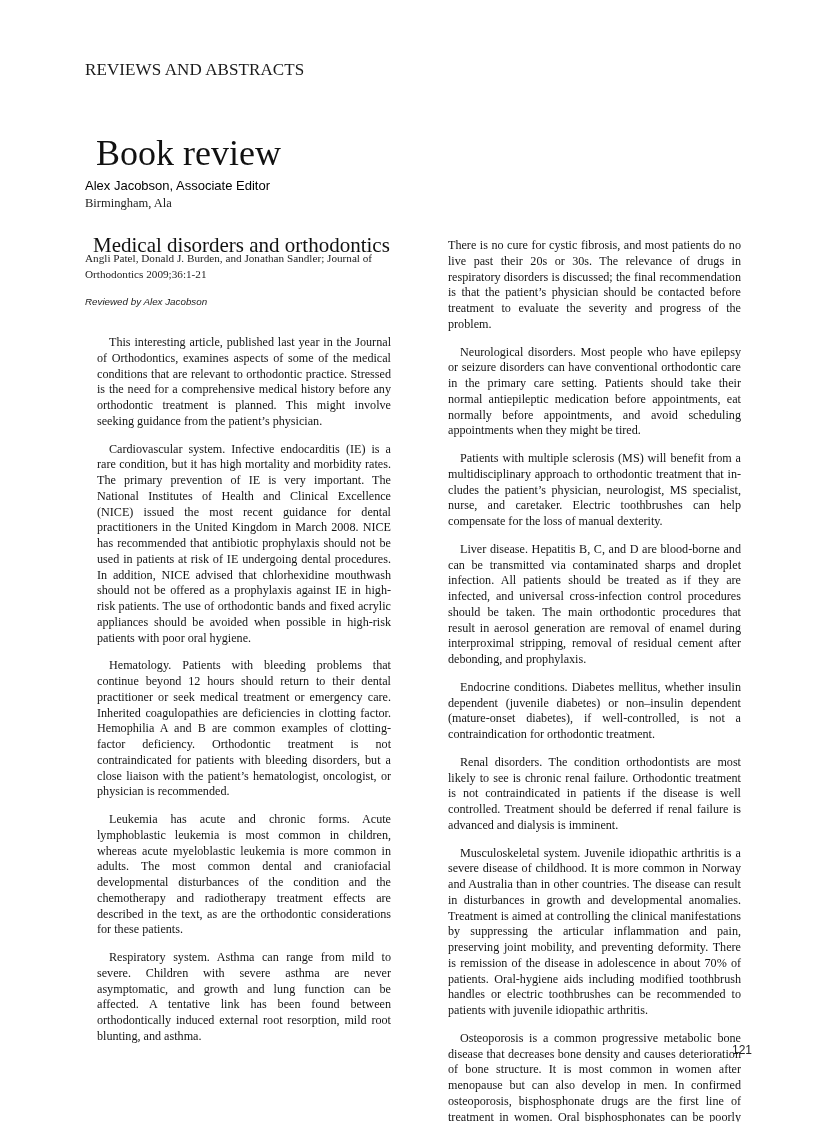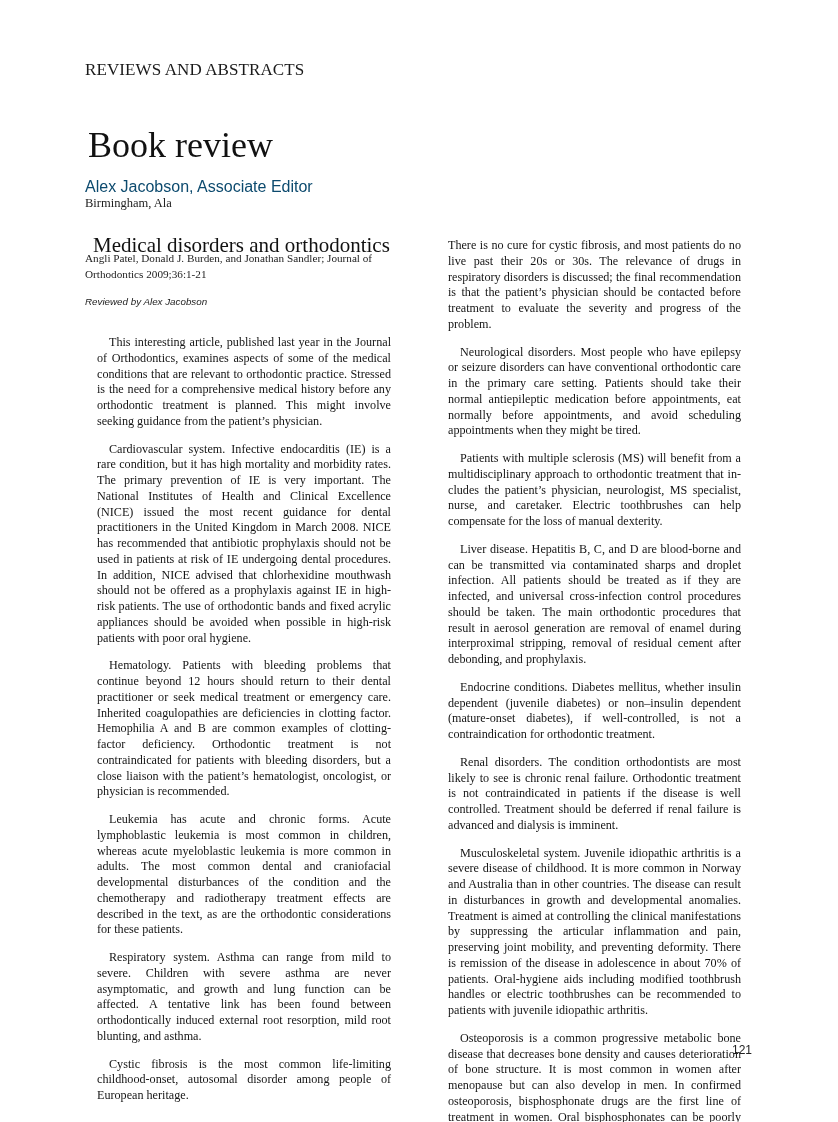--- a/index.html
+++ b/index.html
@@ -1,19 +1,19 @@
 <!DOCTYPE html>
 <html><head>
 <meta charset="utf-8">
 <style>
   html, body { margin: 0; padding: 0; background: #ffffff; }
   body { width: 838px; height: 1122px; position: relative; overflow: hidden; color: #111; }
   .section-label { position: absolute; left: 85px; top: 60px; font-family: "Liberation Serif", serif; font-size: 17px; letter-spacing: 0.1px; color: #1a1a1a; text-align: center; }
-  .page-title { position: absolute; left: 84px; top: 120px; font-family: "Liberation Serif", serif; font-size: 36px; color: #111; margin: 4px; font-weight: normal; }
-  .editor { position: absolute; left: 85px; top: 178px; font-family: "Liberation Sans", sans-serif; font-size: 16px; color: #0c4a6e; }
+  .page-title { position: absolute; left: 84px; top: 120px; font-family: "Liberation Serif", serif; font-size: 36px; color: #111; margin: 12px; font-weight: normal; }
+  .editor { position: absolute; left: 85px; top: 178px; font-family: "Liberation Sans", sans-serif; font-size: 13px; color: #000000; }
   .location { position: absolute; left: 85px; top: 196px; font-family: "Liberation Serif", serif; font-size: 12.5px; color: #222; }
   .article-title { position: absolute; left: 85px; top: 225px; font-family: "Liberation Serif", serif; font-size: 21px; color: #111; margin: 8px; font-weight: normal; }
   .citation { position: absolute; left: 85px; top: 250px; width: 320px; font-family: "Liberation Serif", serif; font-size: 11.2px; line-height: 16px; color: #222; }
   .reviewer { position: absolute; left: 85px; top: 296px; font-family: "Liberation Sans", sans-serif; font-size: 9.8px; color: #222; font-style: italic; }
   .col { position: absolute; font-family: "Liberation Serif", serif; font-size: 12.15px; line-height: 15.75px; color: #141414; text-align: justify; hyphens: manual; }
   .col-left { left: 85px; top: 323px; width: 318px; }
   .col-right { left: 436px; top: 226px; width: 317px; }
   .col p { margin: 12px; text-indent: 12px; }
   .col p.cont { text-indent: 0; }
   .page-number { position: absolute; left: 732px; top: 1043px; font-family: "Liberation Sans", sans-serif; font-size: 12px; color: #222; }
@@ -29,21 +29,20 @@
 <h2 class="article-title">Medical disorders and orthodontics</h2>
 <div class="citation">Angli Patel, Donald J. Burden, and Jonathan Sandler; Journal of Orthodontics 2009;36:1-21</div>
 <div class="reviewer">Reviewed by Alex Jacobson</div>
 
 <div class="col col-left">
   <p>This interesting article, published last year in the Journal of Orthodontics, examines aspects of some of the medical condi­tions that are relevant to orthodontic practice. Stressed is the need for a comprehensive medical history before any ortho­dontic treatment is planned. This might involve seeking guid­ance from the patient’s physician.</p>
   <p>Cardiovascular system. Infective endocarditis (IE) is a rare condition, but it has high mortality and morbidity rates. The primary prevention of IE is very important. The National Insti­tutes of Health and Clinical Excellence (NICE) issued the most recent guidance for dental practitioners in the United Kingdom in March 2008. NICE has recommended that antibi­otic prophylaxis should not be used in patients at risk of IE un­dergoing dental procedures. In addition, NICE advised that chlorhexidine mouthwash should not be offered as a prophy­laxis against IE in high-risk patients. The use of orthodontic bands and fixed acrylic appliances should be avoided when possible in high-risk patients with poor oral hygiene.</p>
   <p>Hematology. Patients with bleeding problems that continue beyond 12 hours should return to their dental practitioner or seek medical treatment or emergency care. Inherited coagulo­pathies are deficiencies in clotting factor. Hemophilia A and B are common examples of clotting-factor deficiency. Orthodon­tic treatment is not contraindicated for patients with bleeding disorders, but a close liaison with the patient’s hematologist, oncologist, or physician is recommended.</p>
   <p>Leukemia has acute and chronic forms. Acute lymphoblas­tic leukemia is most common in children, whereas acute my­eloblastic leukemia is more common in adults. The most common dental and craniofacial developmental disturbances of the condition and the chemotherapy and radiotherapy treat­ment effects are described in the text, as are the orthodontic considerations for these patients.</p>
   <p>Respiratory system. Asthma can range from mild to severe. Children with severe asthma are never asymptomatic, and growth and lung function can be affected. A tentative link has been found between orthodontically induced external root resorption, mild root blunting, and asthma.</p>
-  <p>Cystic fibrosis is the most common life-limiting childhood-onset, autosomal disorder among people of European heritage.</p>
 </div>
 
 <div class="col col-right">
   <p class="cont">There is no cure for cystic fibrosis, and most patients do no live past their 20s or 30s. The relevance of drugs in respiratory dis­orders is discussed; the final recommendation is that the pa­tient’s physician should be contacted before treatment to evaluate the severity and progress of the problem.</p>
   <p>Neurological disorders. Most people who have epilepsy or seizure disorders can have conventional orthodontic care in the primary care setting. Patients should take their normal an­tiepileptic medication before appointments, eat normally be­fore appointments, and avoid scheduling appointments when they might be tired.</p>
   <p>Patients with multiple sclerosis (MS) will benefit from a multidisciplinary approach to orthodontic treatment that in­cludes the patient’s physician, neurologist, MS specialist, nurse, and caretaker. Electric toothbrushes can help compen­sate for the loss of manual dexterity.</p>
   <p>Liver disease. Hepatitis B, C, and D are blood-borne and can be transmitted via contaminated sharps and droplet infection. All patients should be treated as if they are infected, and uni­versal cross-infection control procedures should be taken. The main orthodontic procedures that result in aerosol generation are removal of enamel during interproximal stripping, removal of residual cement after debonding, and prophylaxis.</p>
   <p>Endocrine conditions. Diabetes mellitus, whether insulin dependent (juvenile diabetes) or non–insulin dependent (mature-onset diabetes), if well-controlled, is not a contraindi­cation for orthodontic treatment.</p>
   <p>Renal disorders. The condition orthodontists are most likely to see is chronic renal failure. Orthodontic treatment is not contraindicated in patients if the disease is well controlled. Treatment should be deferred if renal failure is advanced and dialysis is imminent.</p>
   <p>Musculoskeletal system. Juvenile idiopathic arthritis is a se­vere disease of childhood. It is more common in Norway and Australia than in other countries. The disease can result in dis­turbances in growth and developmental anomalies. Treatment is aimed at controlling the clinical manifestations by suppressing the articular inflammation and pain, preserving joint mobility, and preventing deformity. There is remission of the disease in adolescence in about 70% of patients. Oral-hygiene aids includ­ing modified toothbrush handles or electric toothbrushes can be recommended to patients with juvenile idiopathic arthritis.</p>

